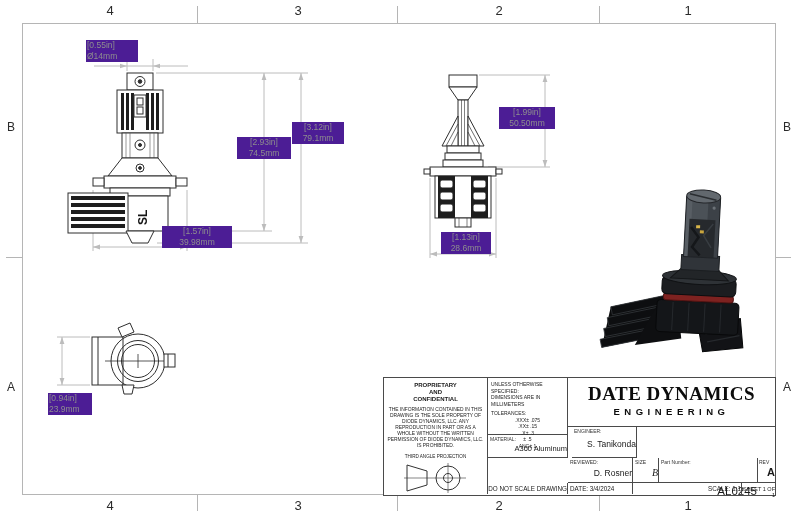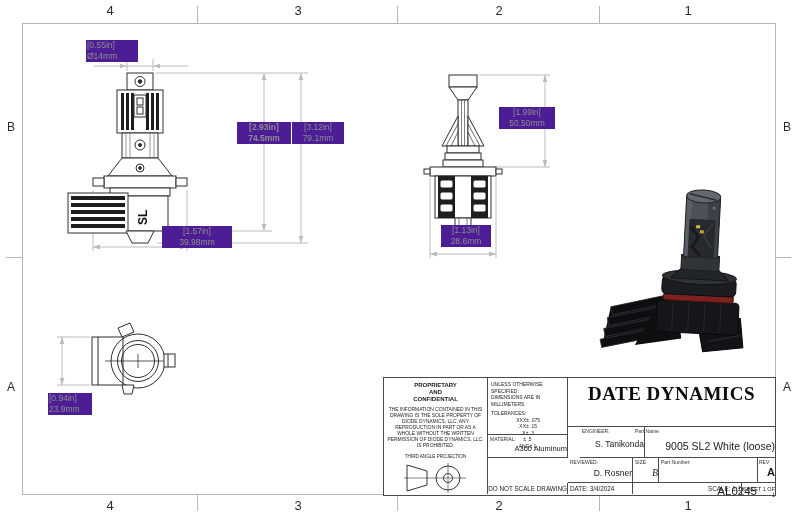--- a/index.html
+++ b/index.html
@@ -133,21 +133,21 @@
         <rect x="11" y="189" width="54" height="4"></rect>
       </g>
       <polygon points="66,196 94,196 88,208 72,208"></polygon>
     </g>
     <text transform="translate(87,190) rotate(-90)" font-size="12" font-weight="bold" fill="#141414" font-family="Liberation Sans, sans-serif">SL</text>
   </svg>
   <div class="dim left" style="left:86px;top:40px;width:50px;">
     <span>[0.55in]</span>
       <span>Ø14mm</span>
   </div>
-  <div class="dim" style="left:237px;top:122px;width:52px;font-weight:bold;">
+  <div class="dim" style="left:237px;top:137px;width:52px;">
     <span>[2.93in]</span>
       <span>74.5mm</span>
   </div>
   <div class="dim" style="left:292px;top:122px;width:50px;text-align:center;">
     <span>[3.12in]</span>
       <span>79.1mm</span>
   </div>
   <div class="dim" style="left:162px;top:226px;width:68px;">
     <span>[1.57in]</span>
       <span>39.98mm</span>
@@ -205,21 +205,21 @@
       <g stroke-width="0.6">
           <line x1="59" y1="148" x2="59" y2="157"></line>
           <line x1="67" y1="148" x2="67" y2="157"></line>
         </g>
     </g>
   </svg>
   <div class="dim" style="left:499px;top:107px;width:54px;">
     <span>[1.99in]</span>
       <span>50.50mm</span>
   </div>
-  <div class="dim" style="left:441px;top:225px;width:48px;">
+  <div class="dim" style="left:441px;top:232px;width:48px;">
     <span>[1.13in]</span>
       <span>28.6mm</span>
   </div>
 
   <svg style="left:45px;top:300px;" width="160" height="150" viewBox="0 0 160 150">
     <g stroke="#bcbcbc" stroke-width="1" fill="none">
       <line x1="45" y1="37" x2="12" y2="37"></line>
         <line x1="45" y1="85" x2="12" y2="85"></line>
       <line x1="17" y1="37" x2="17" y2="85"></line>
     </g>
@@ -332,29 +332,26 @@
     <div class="cell bR bB" style="left:104px;top:57px;width:80px;height:23px;">
       <div class="lab">MATERIAL:</div>
       <div class="val" style="font-size:7.5px;margin-top:2px;">A360 Aluminum</div>
     </div>
     <div class="cell bR" style="left:104px;top:105px;width:80px;height:11px;">
       <div class="val row4txt">DO NOT SCALE DRAWING</div>
     </div>
 
     <div class="cell bB" style="left:184px;top:0;width:207px;height:49px;">
       <div class="logo-name">DATE DYNAMICS</div>
-    </div>
-
-    <div class="cell bR bB" style="left:196px;top:49px;width:65px;height:31px;">
+      <div class="logo-div">ENGINEERING</div>
+    </div>
+
+    <div class="cell bR bB" style="left:188px;top:49px;width:65px;height:31px;">
       <div class="lab">ENGINEER:</div>
       <div class="val v-name">S. Tanikonda</div>
-    </div>
-    <div class="cell bB" style="left:249px;top:49px;width:142px;height:31px;">
-      <div class="lab">Part Name:</div>
-      <div class="val v-part">9005 SL2 White (loose)</div>
     </div>
 
     <div class="cell bR bB" style="left:184px;top:80px;width:65px;height:25px;">
       <div class="lab">REVIEWED:</div>
       <div class="val" style="font-size:8.5px;margin-top:3px;">D. Rosner</div>
     </div>
     <div class="cell bR bB" style="left:249px;top:80px;width:26px;height:25px;">
       <div class="lab">SIZE</div>
       <div class="val v-size">B</div>
     </div>

